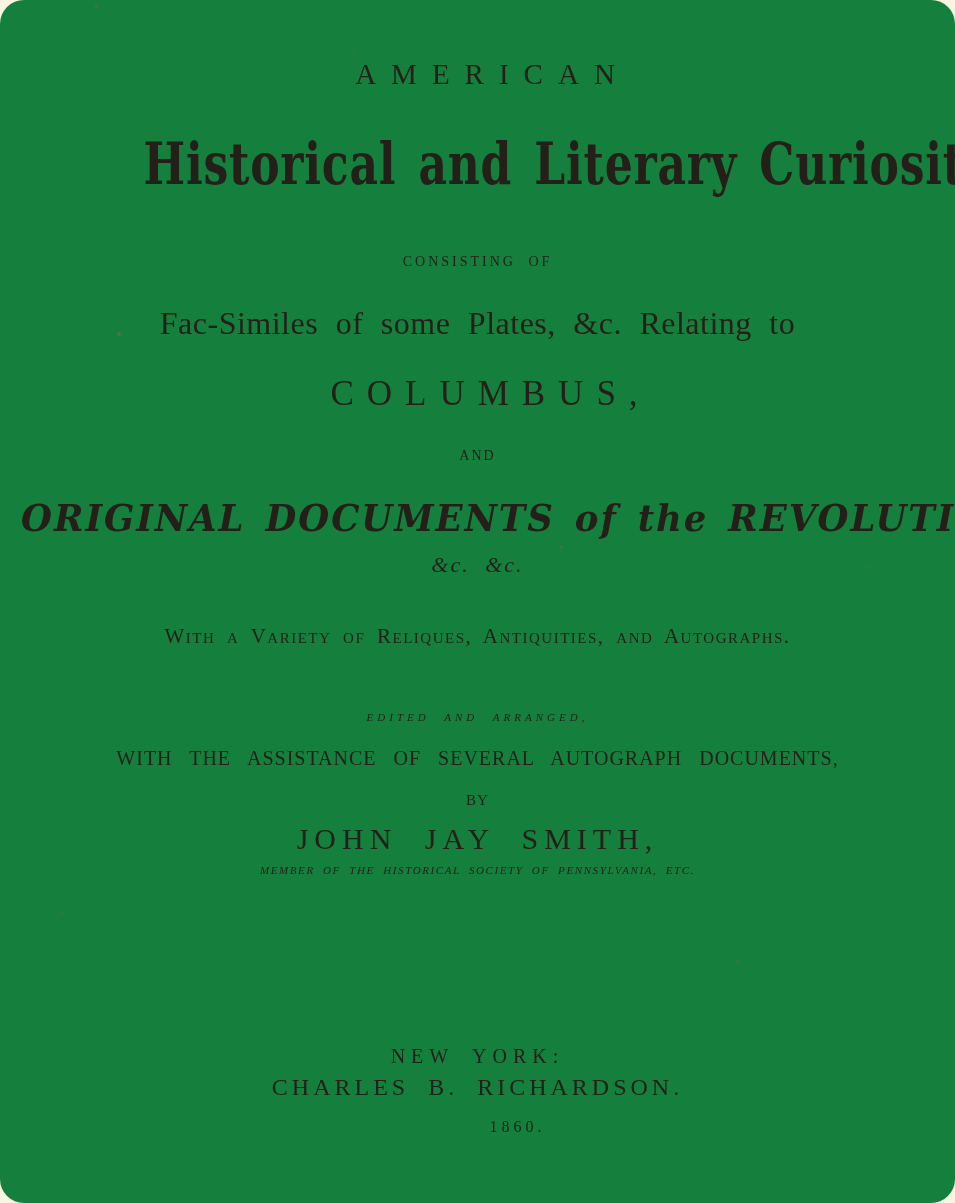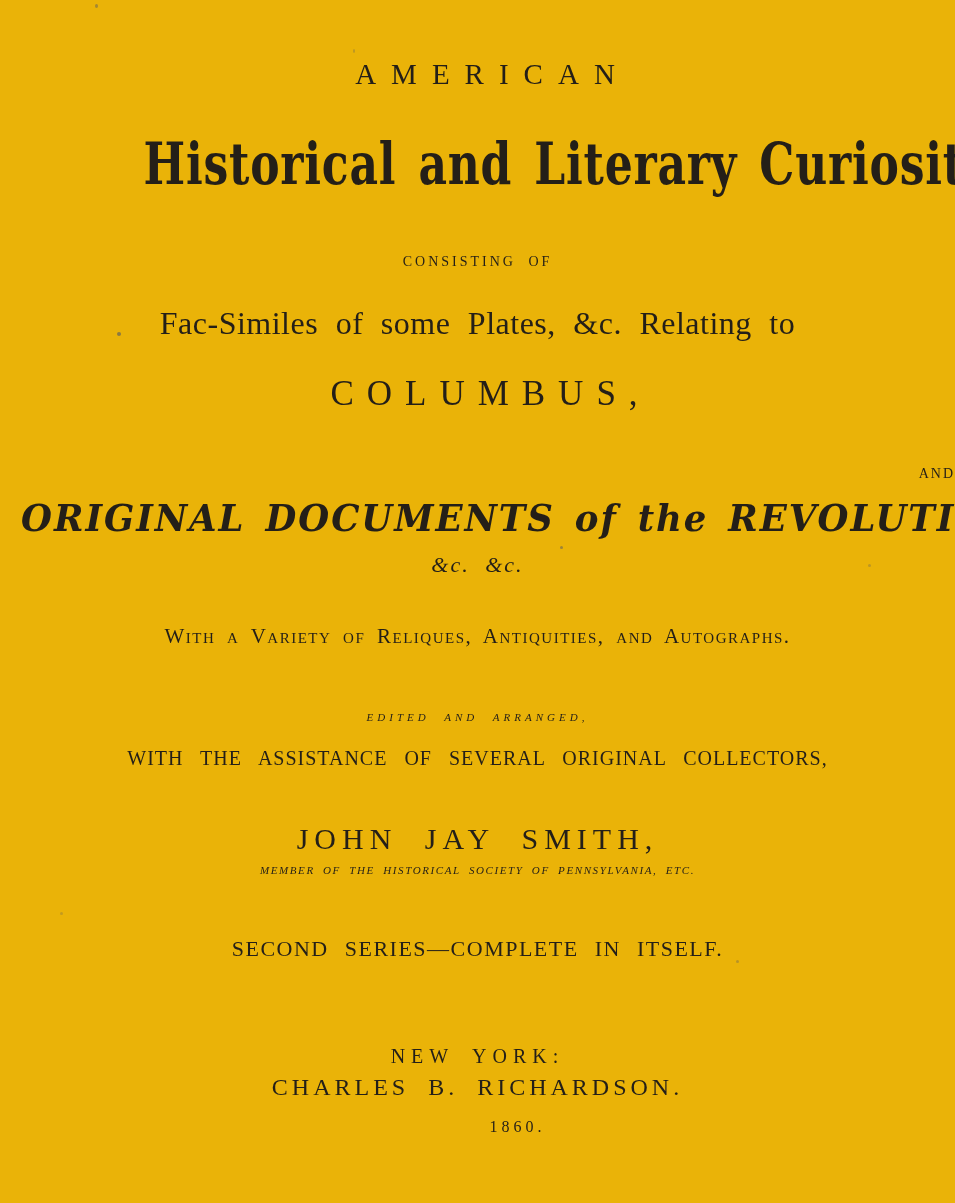--- a/index.html
+++ b/index.html
@@ -4,25 +4,26 @@
 <style>
   html, body {
     margin: 0;
     padding: 0;
     background: #f9f5e2;
   }
   .page {
     position: relative;
     width: 955px;
     height: 1203px;
-    background: #eab308;
+    background: #15803d;
     color: #241f18;
     font-family: "Liberation Serif", "DejaVu Serif", serif;
     overflow: hidden;
     margin: 0 auto;
+    border-radius: 24px;
   }
   .line {
     position: absolute;
     left: 0;
     width: 100%;
     text-align: center;
     white-space: nowrap;
     color: #241f18;
   }
   
@@ -61,24 +62,23 @@
     word-spacing: 9px;
     text-align: center;
   }
   .columbus {
     top: 374px;
     font-size: 35px;
     letter-spacing: 13px;
     padding-left: 13px;
   }
   .and-label {
-    top: 466px;
+    top: 448px;
     font-size: 14px;
     letter-spacing: 2px;
-    text-align: right;
   }
   .documents {
     top: 496px;
     font-size: 0;
   }
   .documents .fatface {
     display: inline-block;
     font-family: "DejaVu Serif", serif;
     font-size: 37px;
     font-weight: 700;
@@ -190,28 +190,28 @@
   <div class="line documents">
     <span class="fatface">ORIGINAL DOCUMENTS of the REVOLUTION,</span>
   </div>
 
   <div class="line etc-etc">&amp;c. &amp;c.</div>
 
   <div class="line variety">With a Variety of Reliques, Antiquities, and Autographs.</div>
 
   <div class="line edited">EDITED AND ARRANGED,</div>
 
-  <div class="line assistance">WITH THE ASSISTANCE OF SEVERAL ORIGINAL COLLECTORS,</div>
-
+  <div class="line assistance">WITH THE ASSISTANCE OF SEVERAL AUTOGRAPH DOCUMENTS,</div>
+
+  <div class="line by-label">BY</div>
 
   <div class="line author">JOHN JAY SMITH,</div>
 
   <div class="line affiliation">MEMBER OF THE HISTORICAL SOCIETY OF PENNSYLVANIA, ETC.</div>
 
-  <div class="line series-note">SECOND SERIES—COMPLETE IN ITSELF.</div>
 
   <div class="line imprint-city">NEW YORK:</div>
 
   <div class="line imprint-publisher">CHARLES B. RICHARDSON.</div>
 
   <div class="line imprint-year">1860.</div>
 
   <div class="speck" style="left:95px;  top:4px;   width:3px; height:4px;"></div>
   <div class="speck" style="left:353px; top:49px;  width:2px; height:4px; opacity:0.35;"></div>
   <div class="speck" style="left:117px; top:332px; width:4px; height:4px; opacity:0.75;"></div>

